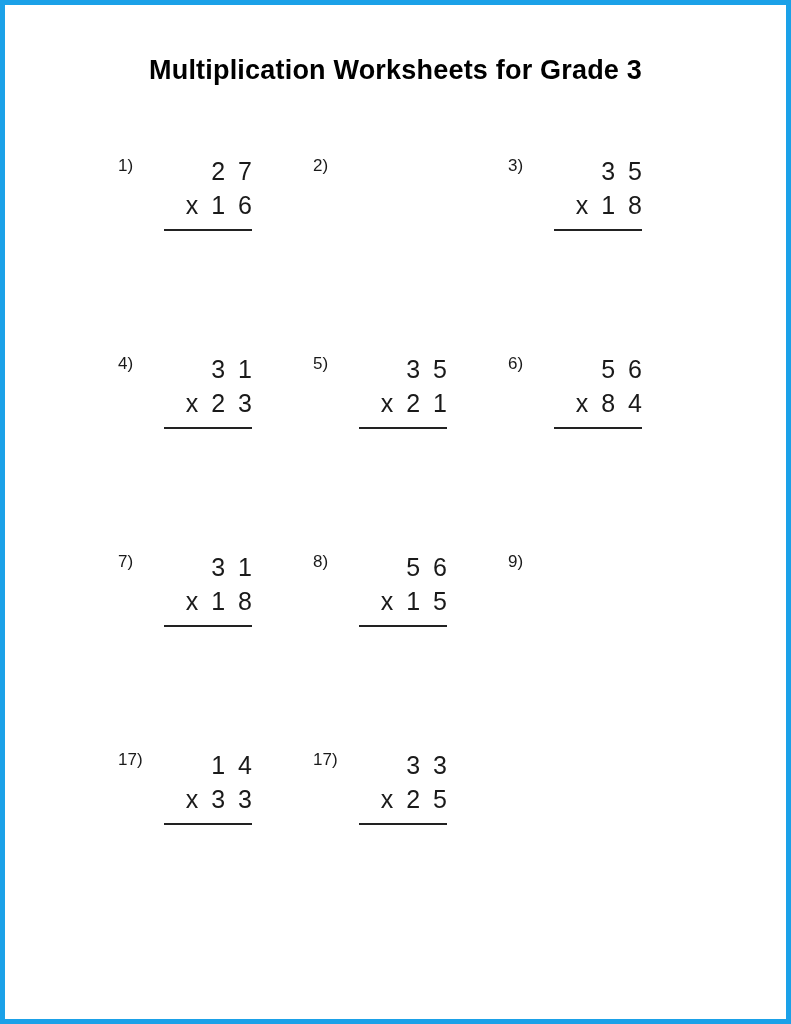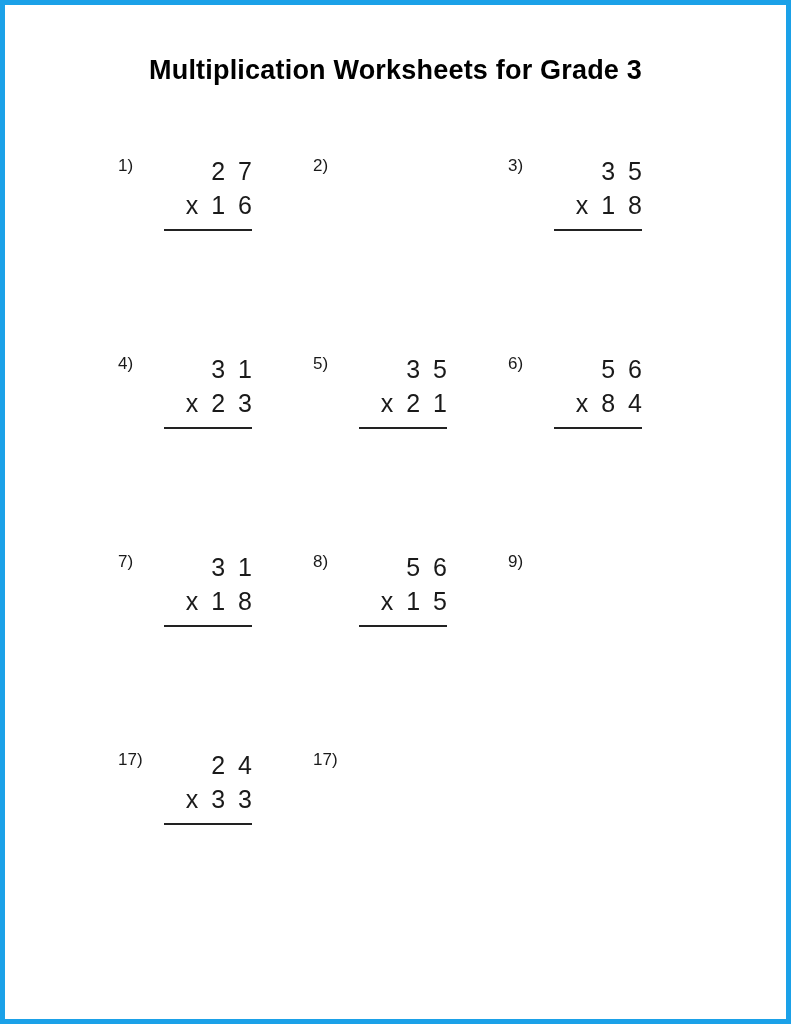--- a/index.html
+++ b/index.html
@@ -139,24 +139,29 @@
     </div>
 
     <div class="problem">
       <span class="plabel">9)</span>
     </div>
 
 
     <div class="problem">
       <span class="plabel">17)</span>
       <div class="stack">
-        <div class="top">2 4</div>
+        <div class="top">1 4</div>
         <div class="bottom">x 3 3</div>
         <div class="answer-line"></div>
       </div>
     </div>
 
     <div class="problem">
       <span class="plabel">17)</span>
+      <div class="stack">
+        <div class="top">3 3</div>
+        <div class="bottom">x 2 5</div>
+        <div class="answer-line"></div>
+      </div>
     </div>
 
   </div>
 </div>
 
 </body></html>

